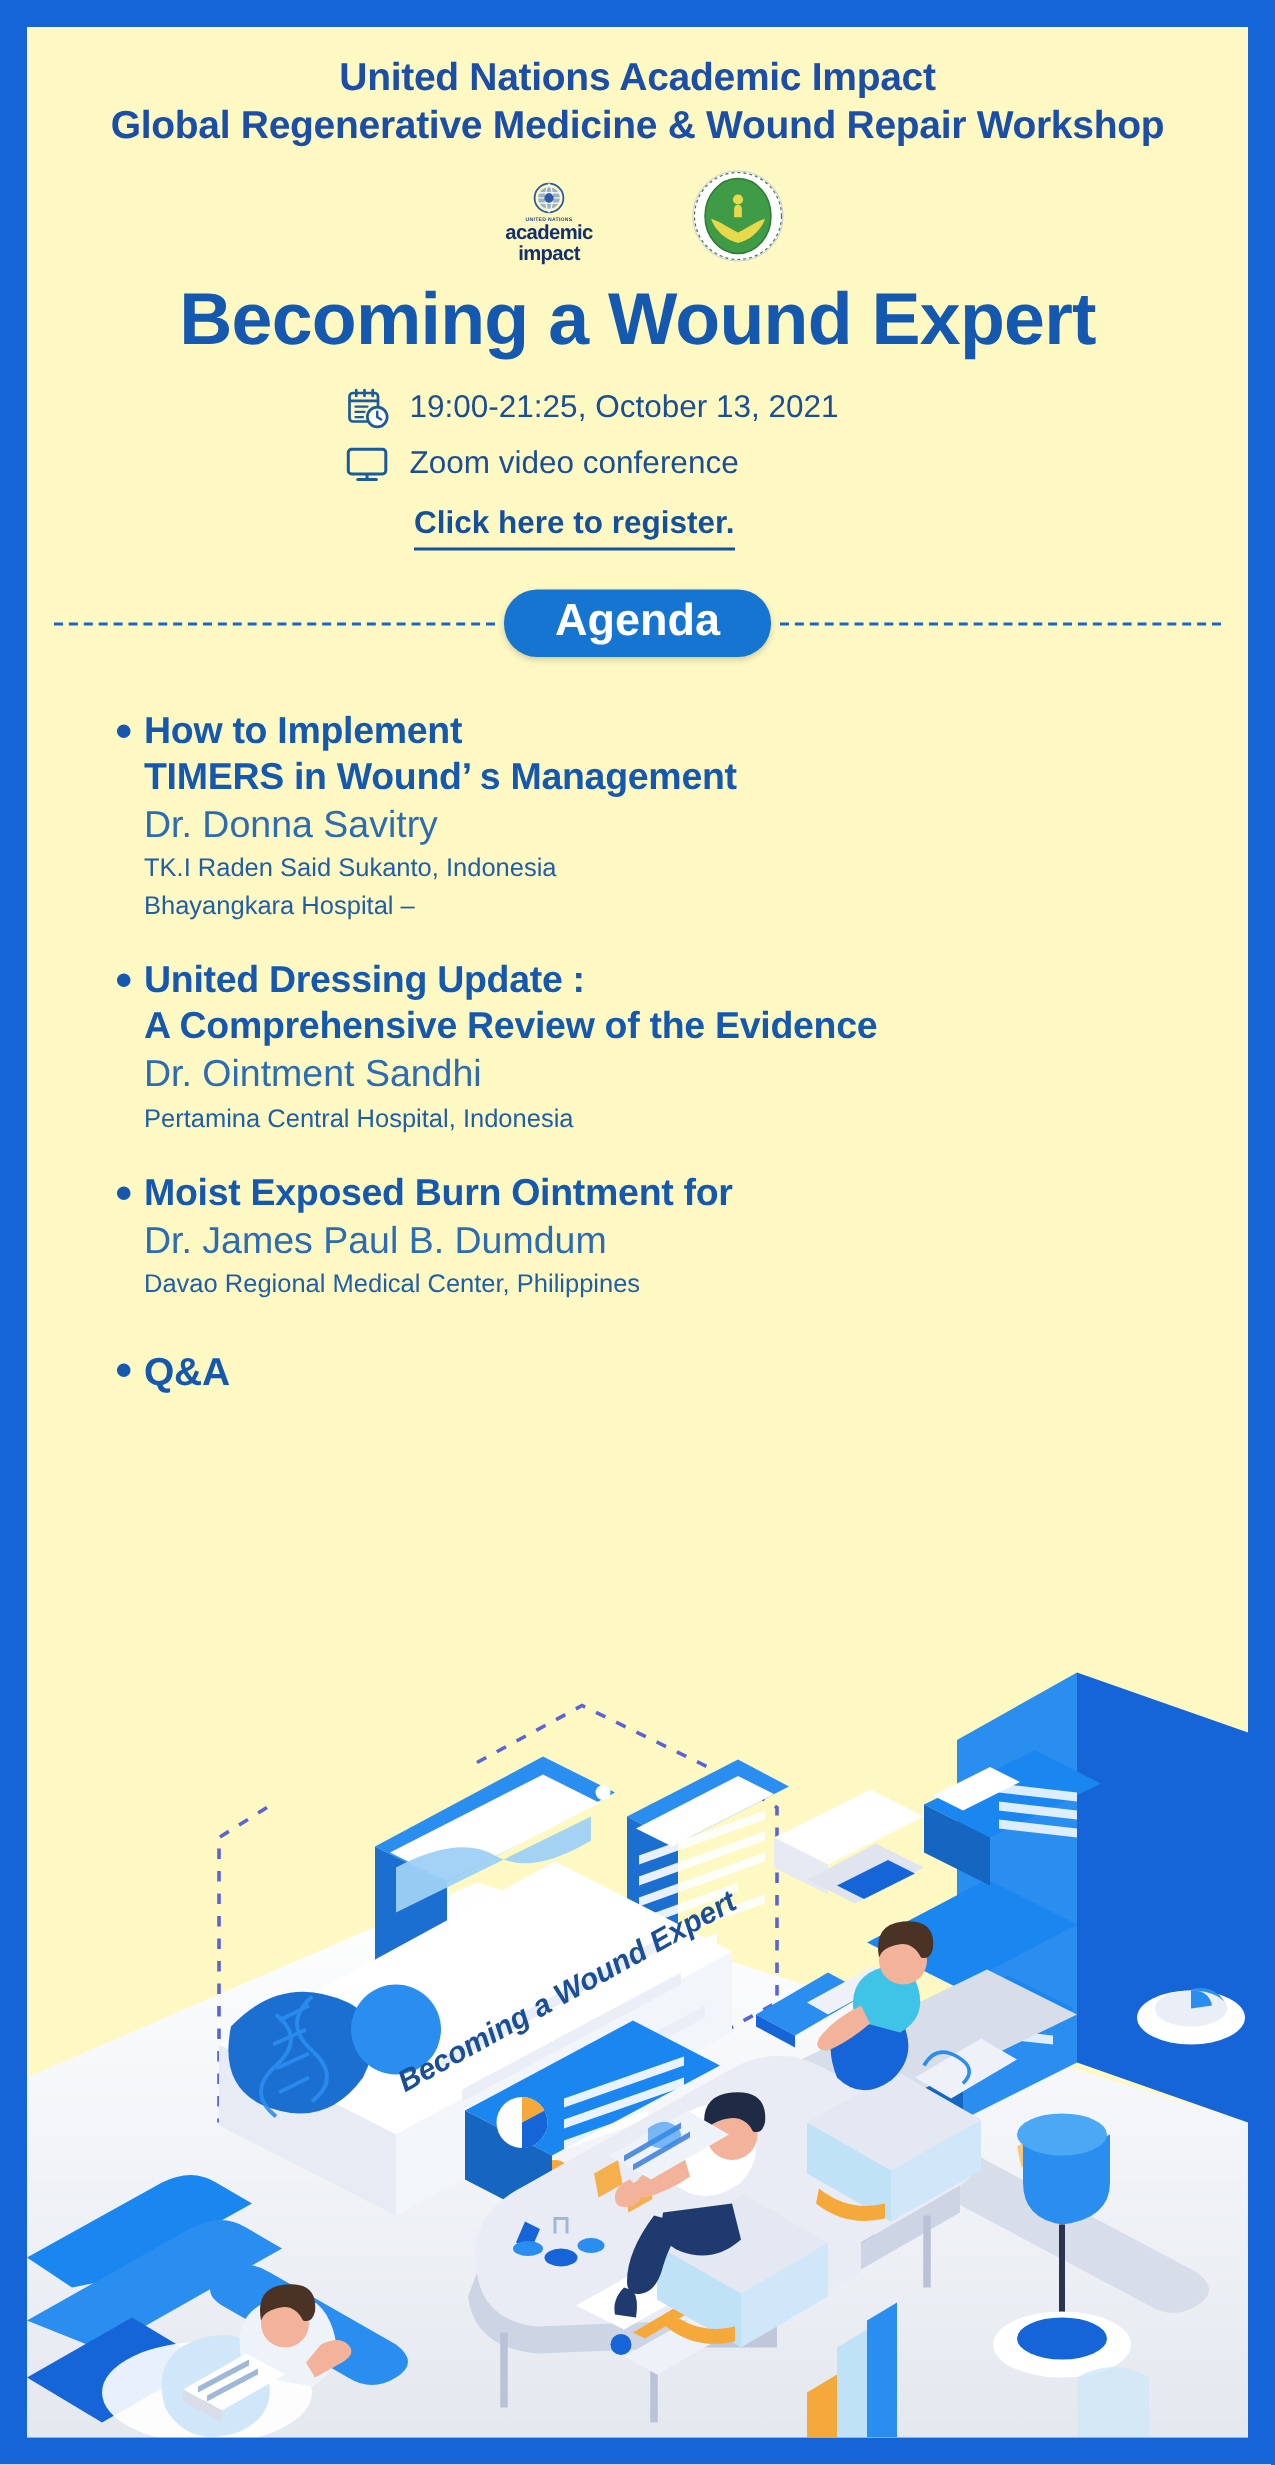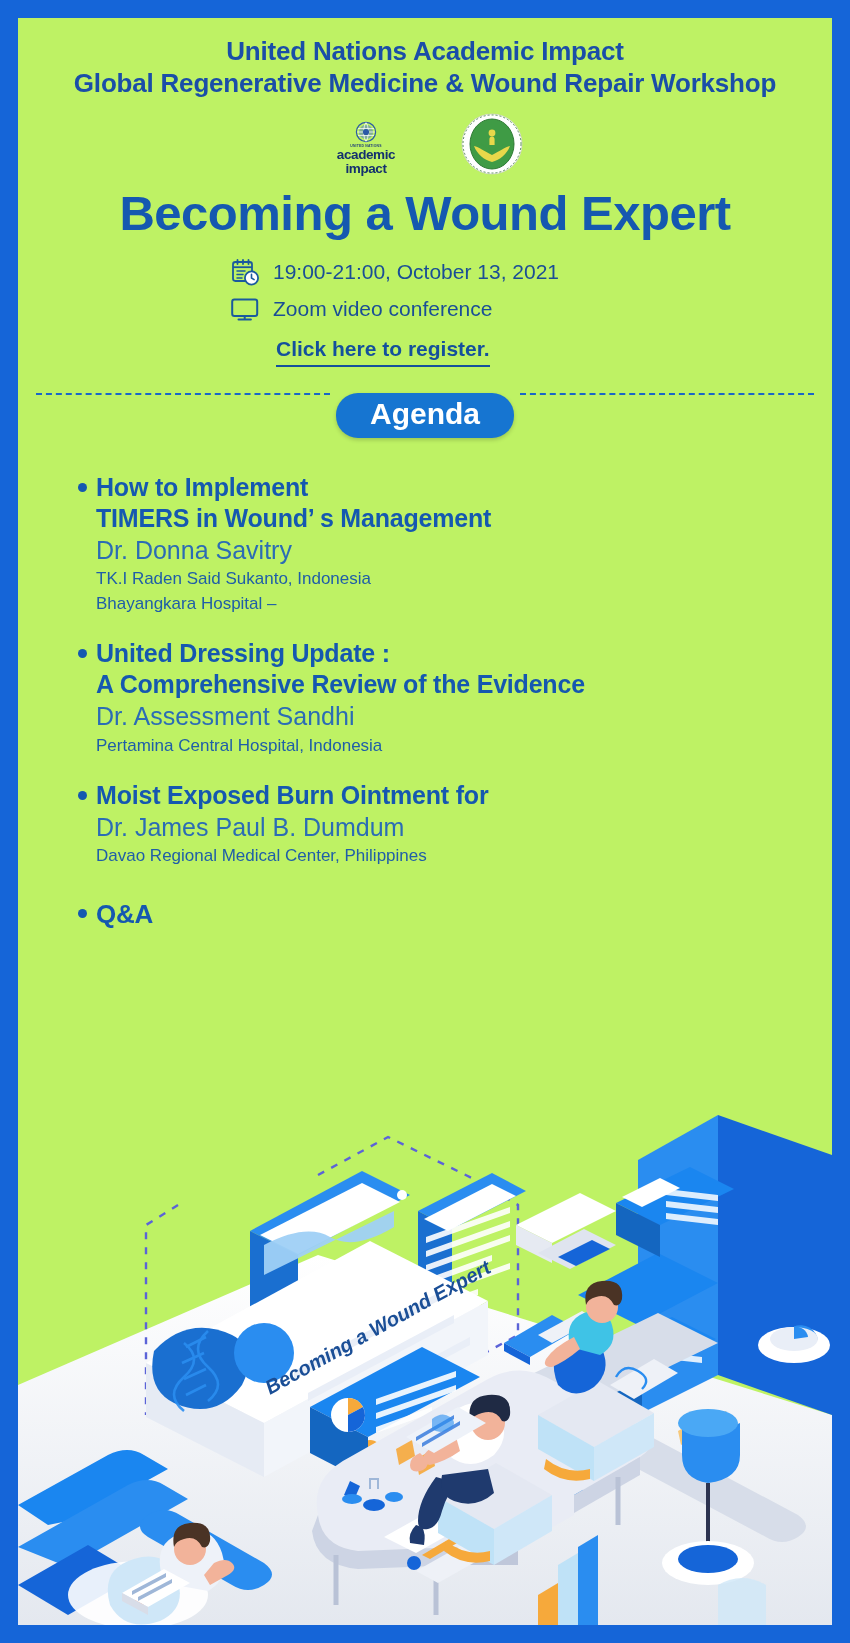--- a/index.html
+++ b/index.html
@@ -12,21 +12,21 @@
   }
   
   #poster{
     position:absolute; inset:0;
     background:#1565d8;
     padding:18px;
   }
   #sheet{
     position:relative;
     width:100%; height:100%;
-    background:#bef264;
+    background:#fef9c3;
     overflow:hidden;
   }
 
   
   .header{ padding-top:18px; text-align:center; }
   .header .line{
     color:#1a4ea8;
     font-weight:bold;
     letter-spacing:-0.2px;
     line-height:1.22;
@@ -74,21 +74,21 @@
   .registerwrap{ width:390px; margin-top:13px; display:flex;text-align:center; }
   .register{
     font-size:21px; font-weight:bold; color:#14509c;
     border-bottom:2.5px solid #14509c; padding-bottom:4px;
     margin-left:46px;
   }
 
   
   .agendabar{
     margin-top:26px;
-    display:flex; align-items:flex-start; justify-content:center;
+    display:flex; align-items:center; justify-content:center;
     padding:0 18px;
   }
   .dash{ flex:1; height:0; border-top:2px dashed #1a66c8; }
   .badge{
     background:#1675d1; color:#ffffff;
     font-size:30px; font-weight:bold;
     padding:5px 34px 8px;
     border-radius:22px;
     line-height:1.05;
     box-shadow:0 2px 4px rgba(0,0,0,.18);
@@ -174,21 +174,21 @@
       <span class="icon">
         <svg viewBox="0 0 30 30" width="30" height="30">
           <rect x="3" y="5" width="19" height="19" rx="2.4" fill="none" stroke="#1a5a9e" stroke-width="1.8"></rect>
           <path d="M3 10.2h19" stroke="#1a5a9e" stroke-width="1.8"></path>
           <path d="M7.5 3v4M13 3v4M18.5 3v4" stroke="#1a5a9e" stroke-width="1.8" stroke-linecap="round"></path>
           <path d="M7 14h8M7 17.6h6M7 21h5" stroke="#1a5a9e" stroke-width="1.5" stroke-linecap="round"></path>
           <circle cx="21.5" cy="21" r="6.6" fill="#ffffff" stroke="#1a5a9e" stroke-width="1.8"></circle>
           <path d="M21.5 17.4V21l2.6 1.6" stroke="#1a5a9e" stroke-width="1.6" stroke-linecap="round" fill="none"></path>
         </svg>
       </span>
-      <span class="txt">19:00-21:00, October 13, 2021</span>
+      <span class="txt">19:00-21:25, October 13, 2021</span>
     </div>
 
     <div class="row">
       <span class="icon">
         <svg viewBox="0 0 30 30" width="30" height="30">
           <rect x="2.2" y="5.5" width="25" height="16.5" rx="2.2" fill="none" stroke="#1a5a9e" stroke-width="2"></rect>
           <path d="M14.7 22v3.2" stroke="#1a5a9e" stroke-width="2"></path>
           <path d="M8.5 25.6h12.4" stroke="#1a5a9e" stroke-width="2" stroke-linecap="round"></path>
         </svg>
       </span>
@@ -219,21 +219,21 @@
       <div class="aff">TK.I Raden Said Sukanto, Indonesia</div>
       <div class="aff">Bhayangkara Hospital –</div>
     </div>
 
     <div class="item">
       <div class="ttl">
         <span class="bullet"></span>
         <span>United Dressing Update :</span>
         <span class="l2">A Comprehensive Review of the Evidence</span>
       </div>
-      <div class="spk">Dr. Assessment Sandhi</div>
+      <div class="spk">Dr. Ointment Sandhi</div>
       <div class="aff">Pertamina Central Hospital, Indonesia</div>
     </div>
 
     <div class="item">
       <div class="ttl">
         <span class="bullet"></span>
         <span>Moist Exposed Burn Ointment for</span>
       </div>
       <div class="spk">Dr. James Paul B. Dumdum</div>
       <div class="aff">Davao Regional Medical Center, Philippines</div>

